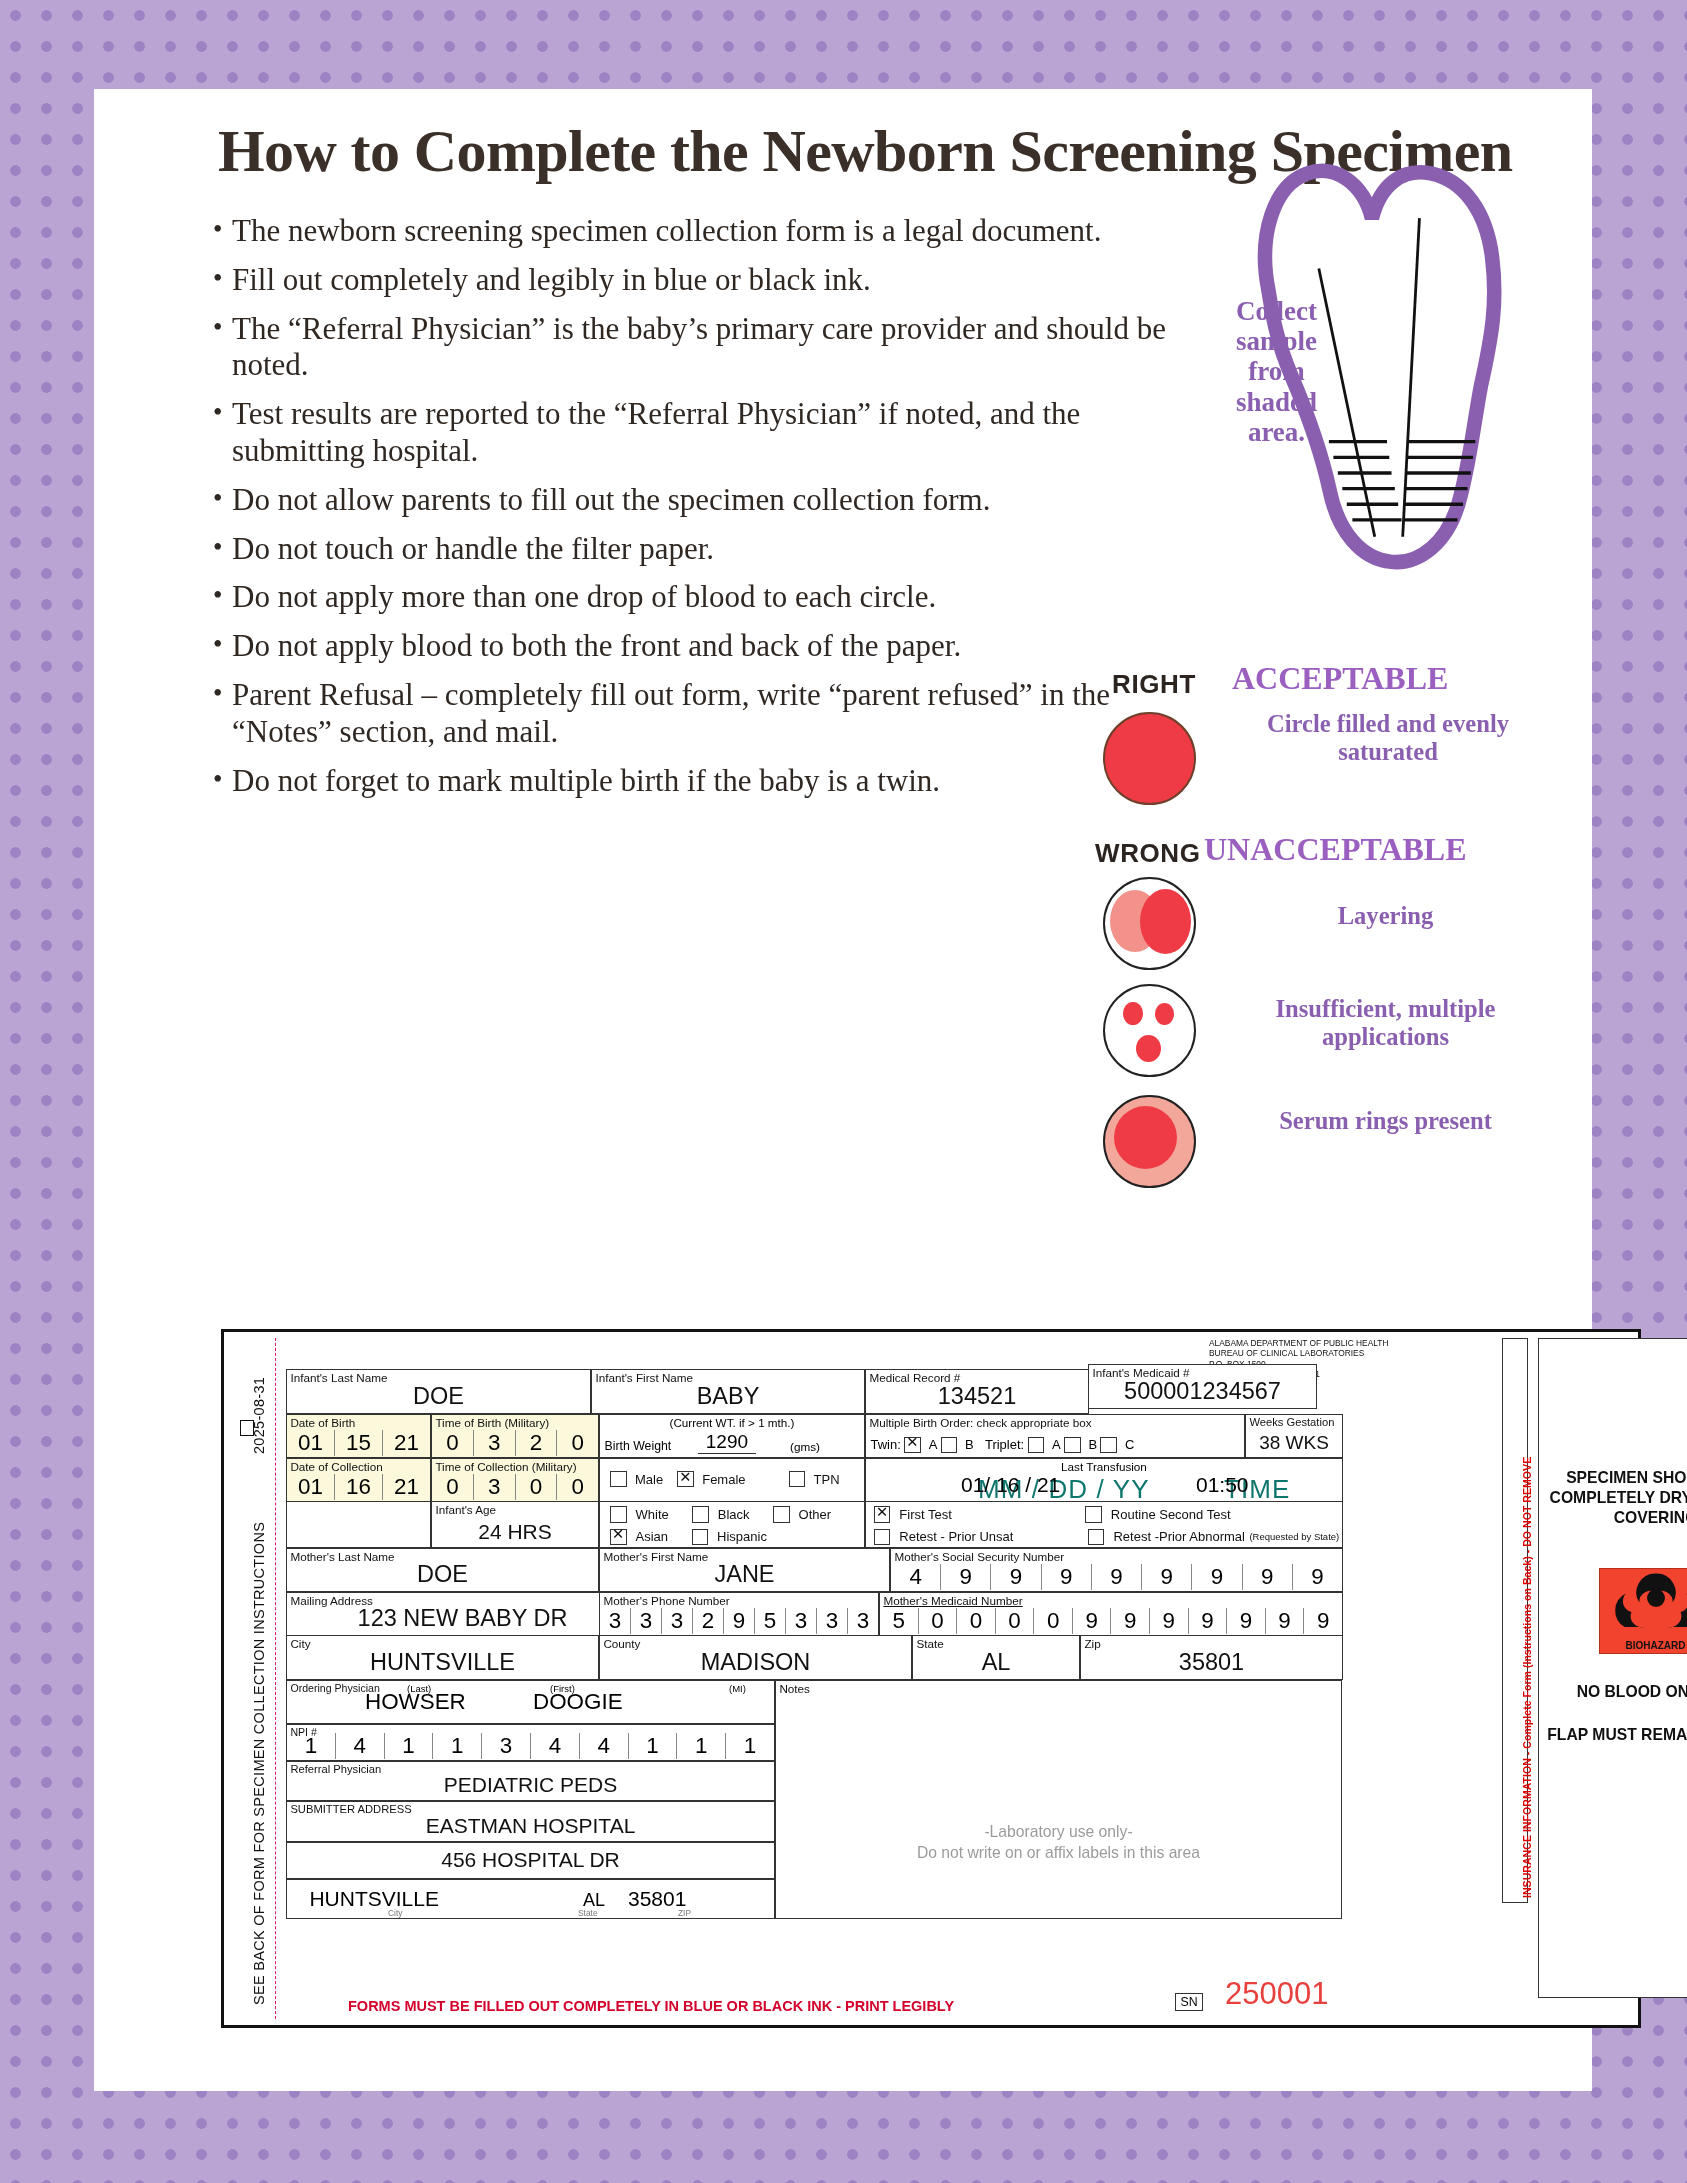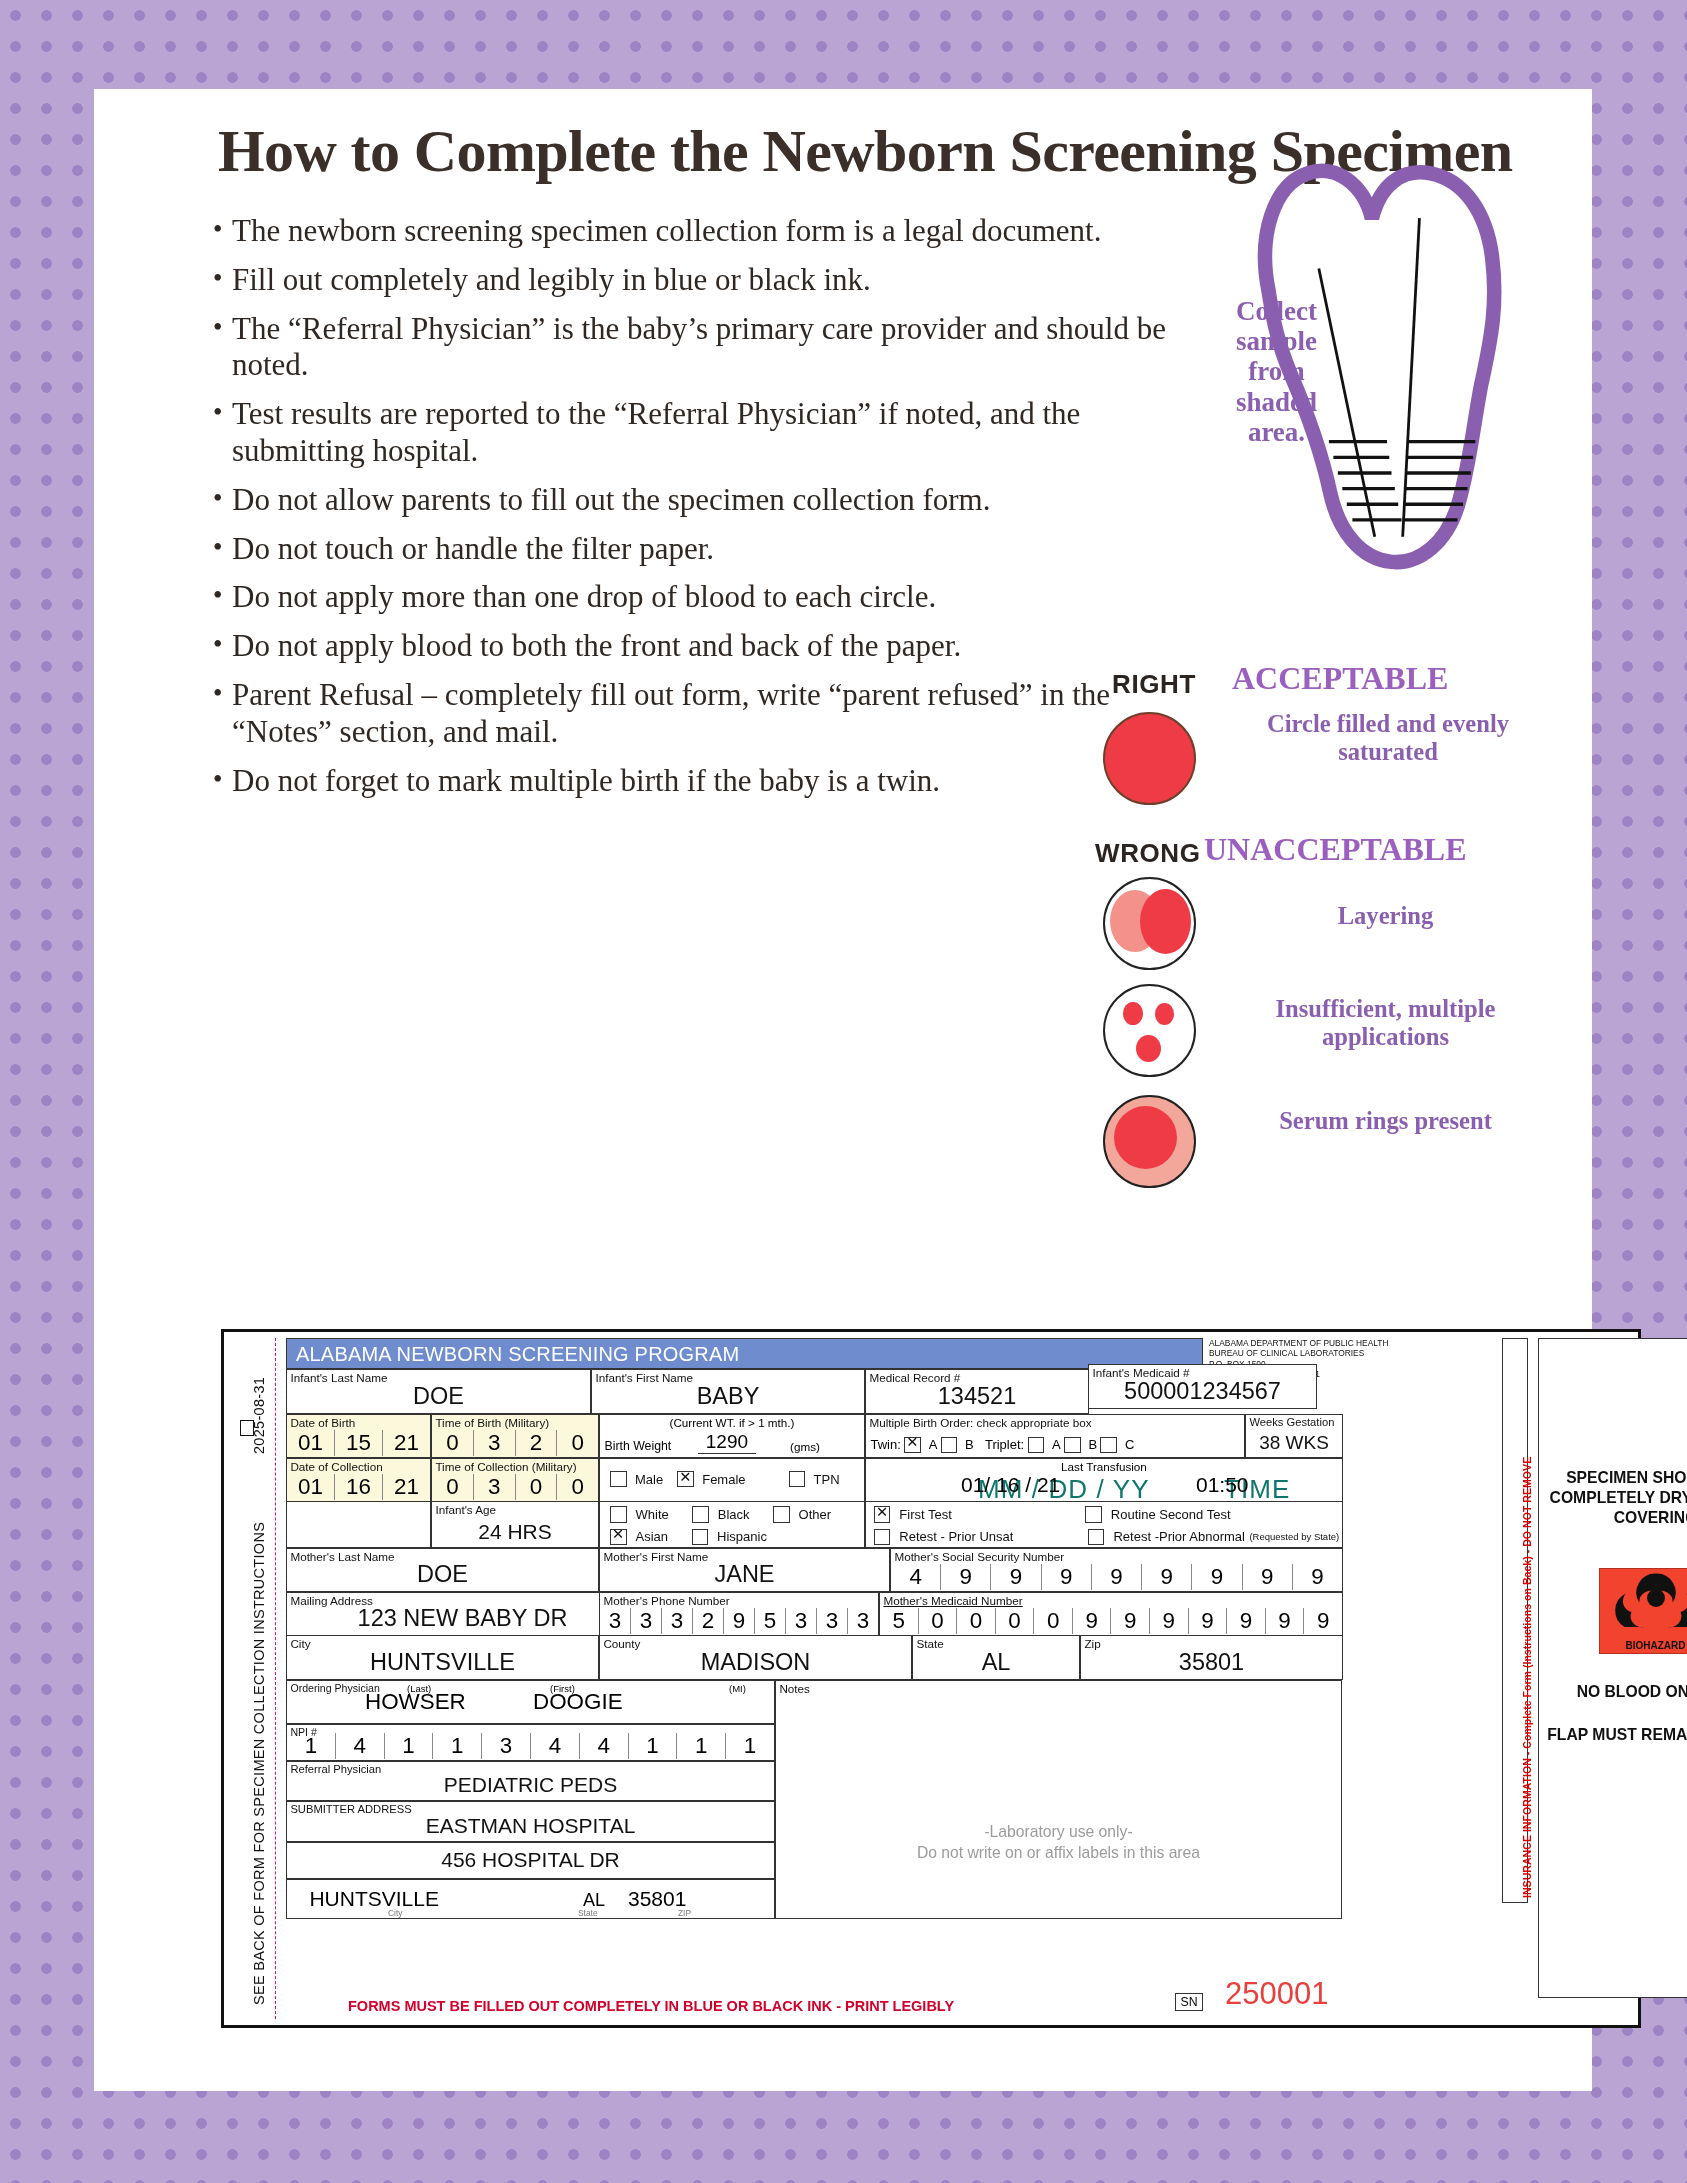--- a/index.html
+++ b/index.html
@@ -298,23 +298,20 @@
 
     <div class="sidebar-vert">
       <div class="vert-text" style="left:22.4px;top:117px;">2025-08-31</div>
       <div class="vert-text" style="left:22.4px;top:668px;">SEE BACK OF FORM FOR SPECIMEN COLLECTION INSTRUCTIONS</div>
       <div style="position:absolute;left:11.2px;top:83px;width:12.3px;height:14.5px;border:1.1px solid #111;"></div>
     </div>
     <div class="dashed-red"></div>
 
     <div class="formarea">
 
-      <div class="hdr-blue">
-        <span>ALABAMA NEWBORN SCREENING PROGRAM</span>
-      </div>
       <div class="hdr-addr">
         <div>ALABAMA DEPARTMENT OF PUBLIC HEALTH</div>
         <div>BUREAU OF CLINICAL LABORATORIES</div>
         <div>P.O. BOX 1500</div>
         <div>PRATTVILLE, AL  36067-9901</div>
       </div>
 
       <div class="cell" style="left:0;top:31px;width:305px;height:45px;">
         <div class="lbl">Infant's Last Name</div>
         <div class="val">DOE</div>

